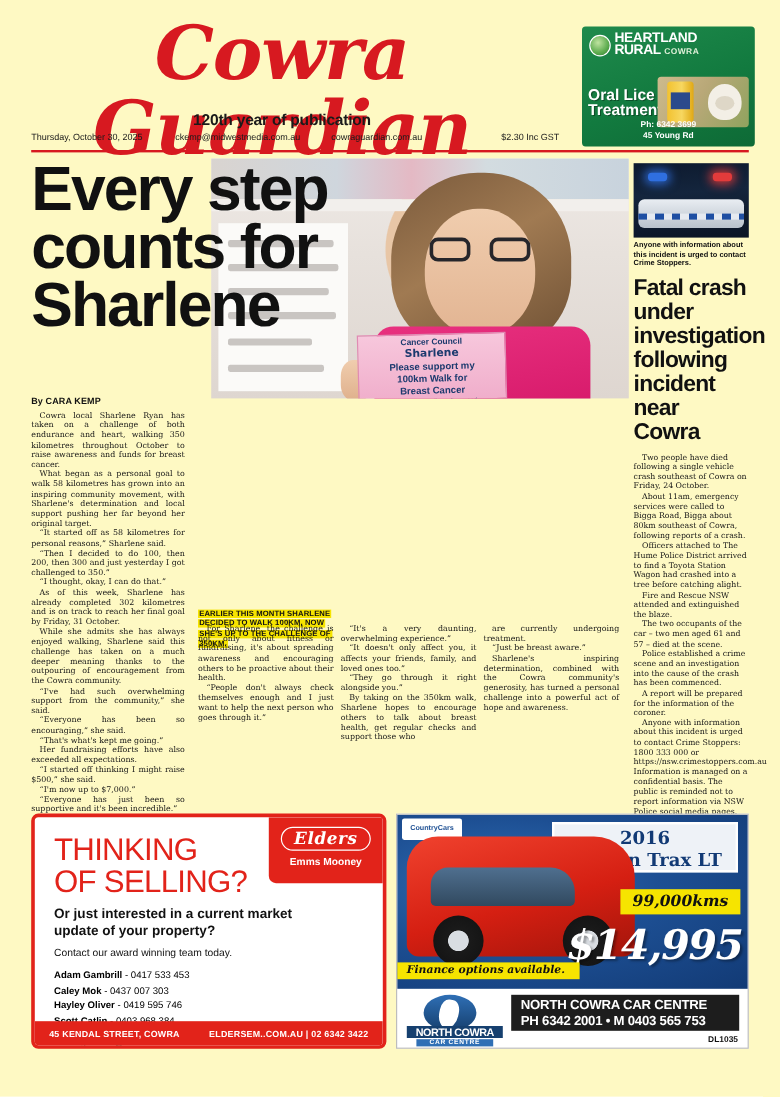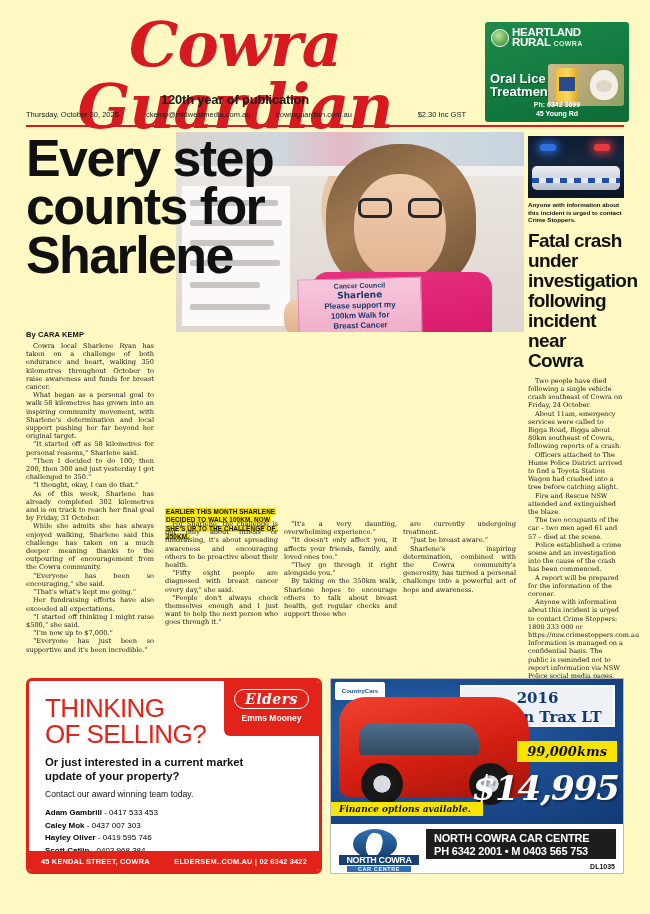--- a/index.html
+++ b/index.html
@@ -382,30 +382,30 @@
   </div>
 
   <div class="col c1">
       <p>Cowra local Sharlene Ryan has taken on a challenge of both endurance and heart, walking 350 kilometres throughout October to raise awareness and funds for breast cancer.</p>
       <p>What began as a personal goal to walk 58 kilometres has grown into an inspiring community movement, with Sharlene's determination and local support pushing her far beyond her original target.</p>
       <p>“It started off as 58 kilometres for personal reasons,” Sharlene said.</p>
       <p>“Then I decided to do 100, then 200, then 300 and just yesterday I got challenged to 350.”</p>
       <p>“I thought, okay, I can do that.”</p>
       <p>As of this week, Sharlene has already completed 302 kilometres and is on track to reach her final goal by Friday, 31 October.</p>
       <p>While she admits she has always enjoyed walking, Sharlene said this challenge has taken on a much deeper meaning thanks to the outpouring of encouragement from the Cowra community.</p>
+      <p>“I've had such overwhelming support from the community,” she said.</p>
       <p>“Everyone has been so encouraging,” she said.</p>
       <p>“That's what's kept me going.”</p>
       <p>Her fundraising efforts have also exceeded all expectations.</p>
       <p>“I started off thinking I might raise $500,” she said.</p>
       <p>“I'm now up to $7,000.”</p>
       <p>“Everyone has just been so supportive and it's been incredible.”</p>
     </div>
   <div class="col c2">
       <p>For Sharlene, the challenge is not only about fitness or fundraising, it's about spreading awareness and encouraging others to be proactive about their health.</p>
-      <p>“Fifty eight people are diagnosed with breast cancer every day,” she said.</p>
       <p>“People don't always check themselves enough and I just want to help the next person who goes through it.”</p>
     </div>
   <div class="col c3">
       <p>“It's a very daunting, overwhelming experience.”</p>
       <p>“It doesn't only affect you, it affects your friends, family, and loved ones too.”</p>
       <p>“They go through it right alongside you.”</p>
       <p>By taking on the 350km walk, Sharlene hopes to encourage others to talk about breast health, get regular checks and support those who</p>
     </div>
   <div class="col c4">
       <p>are currently undergoing treatment.</p>

